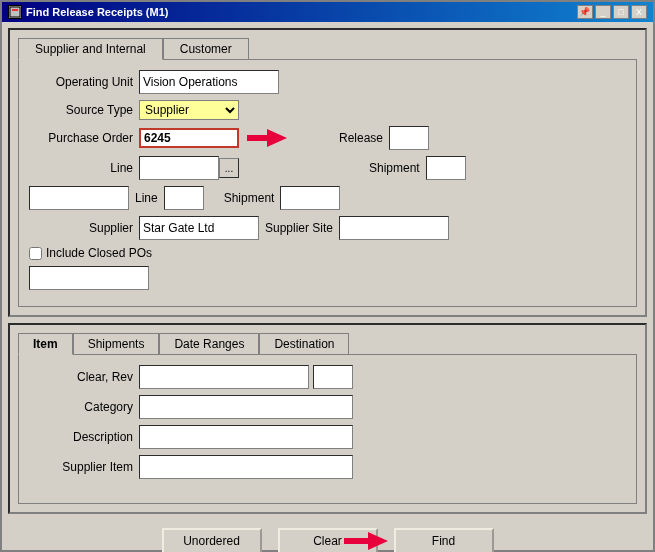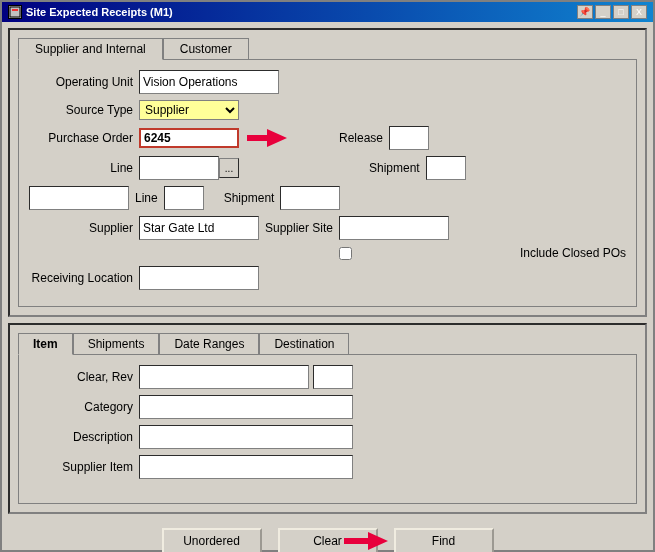--- a/index.html
+++ b/index.html
@@ -223,21 +223,21 @@
 <div class="window">
 
   <div class="title-bar">
     <div class="title-bar-left">
       <div class="title-bar-icon">
         <svg width="12" height="12" viewBox="0 0 12 12">
           <rect x="1" y="1" width="10" height="10" fill="#c0c0c0" stroke="#000" stroke-width="1"></rect>
           <line x1="3" y1="4" x2="9" y2="4" stroke="red" stroke-width="1.5"></line>
         </svg>
       </div>
-      <span class="title-bar-title">Site Expected Receipts (M1)</span>
+      <span class="title-bar-title">Find Release Receipts (M1)</span>
     </div>
     <div class="title-bar-controls">
       <div class="title-bar-btn">📌</div>
       <div class="title-bar-btn">_</div>
       <div class="title-bar-btn">□</div>
       <div class="title-bar-btn">X</div>
     </div>
   </div>
 
   <div class="window-content">
@@ -301,27 +301,26 @@
           <input class="form-input" style="width: 60px;" type="text">
         </div>
 
         <div class="form-row">
           <span class="form-label">Supplier</span>
           <input class="form-input" style="width: 120px;" type="text" value="Star Gate Ltd">
           <span class="inline-label" style="">Supplier Site</span>
           <input class="form-input" style="width: 110px;" type="text">
         </div>
 
-        <div class="form-row" style="margin-left:310px;justify-content:space-between;">
+        <div class="form-row" style="">
           <input type="checkbox" style="">
           <span style="margin-left:4px;">Include Closed POs</span>
         </div>
 
         <div class="form-row receiving-row">
-          <span class="form-label">Receiving Location</span>
           <input class="form-input" style="width: 120px;" type="text">
         </div>
       </div>
     </div>
 
     <div class="bottom-panel">
       <div class="bottom-tabs">
         <div class="bottom-tab active">
           <span>Item</span>
         </div>

